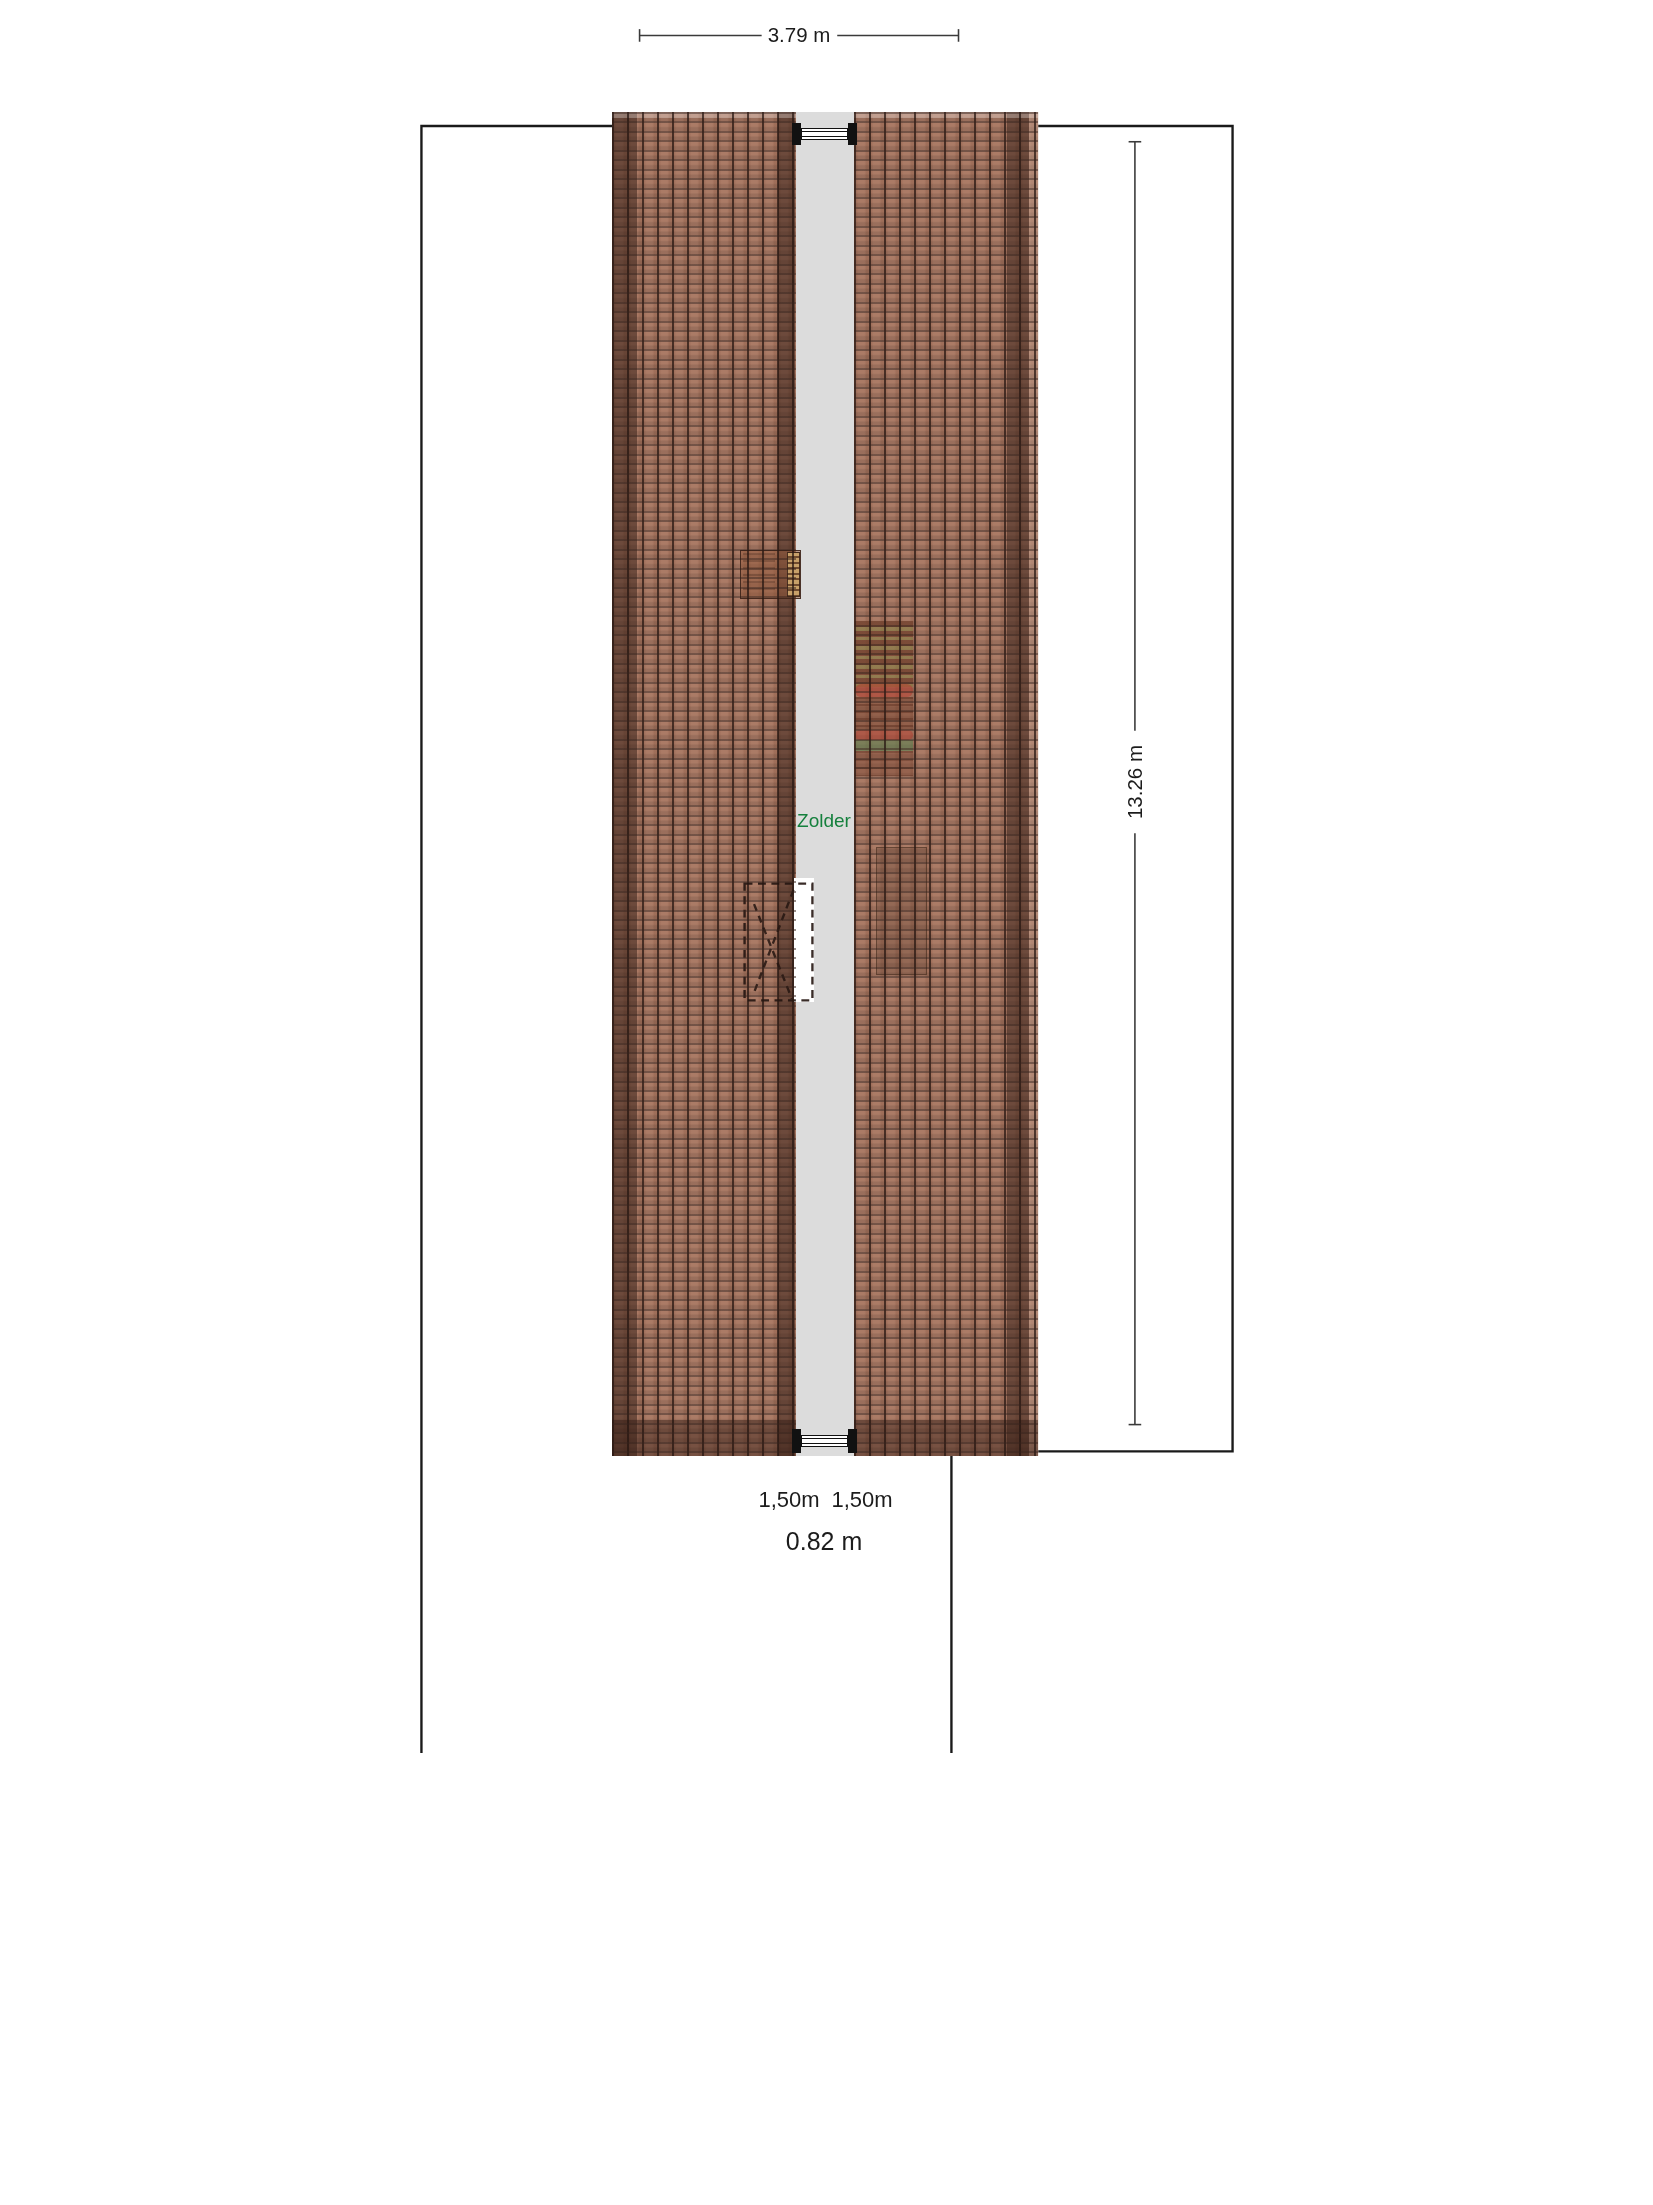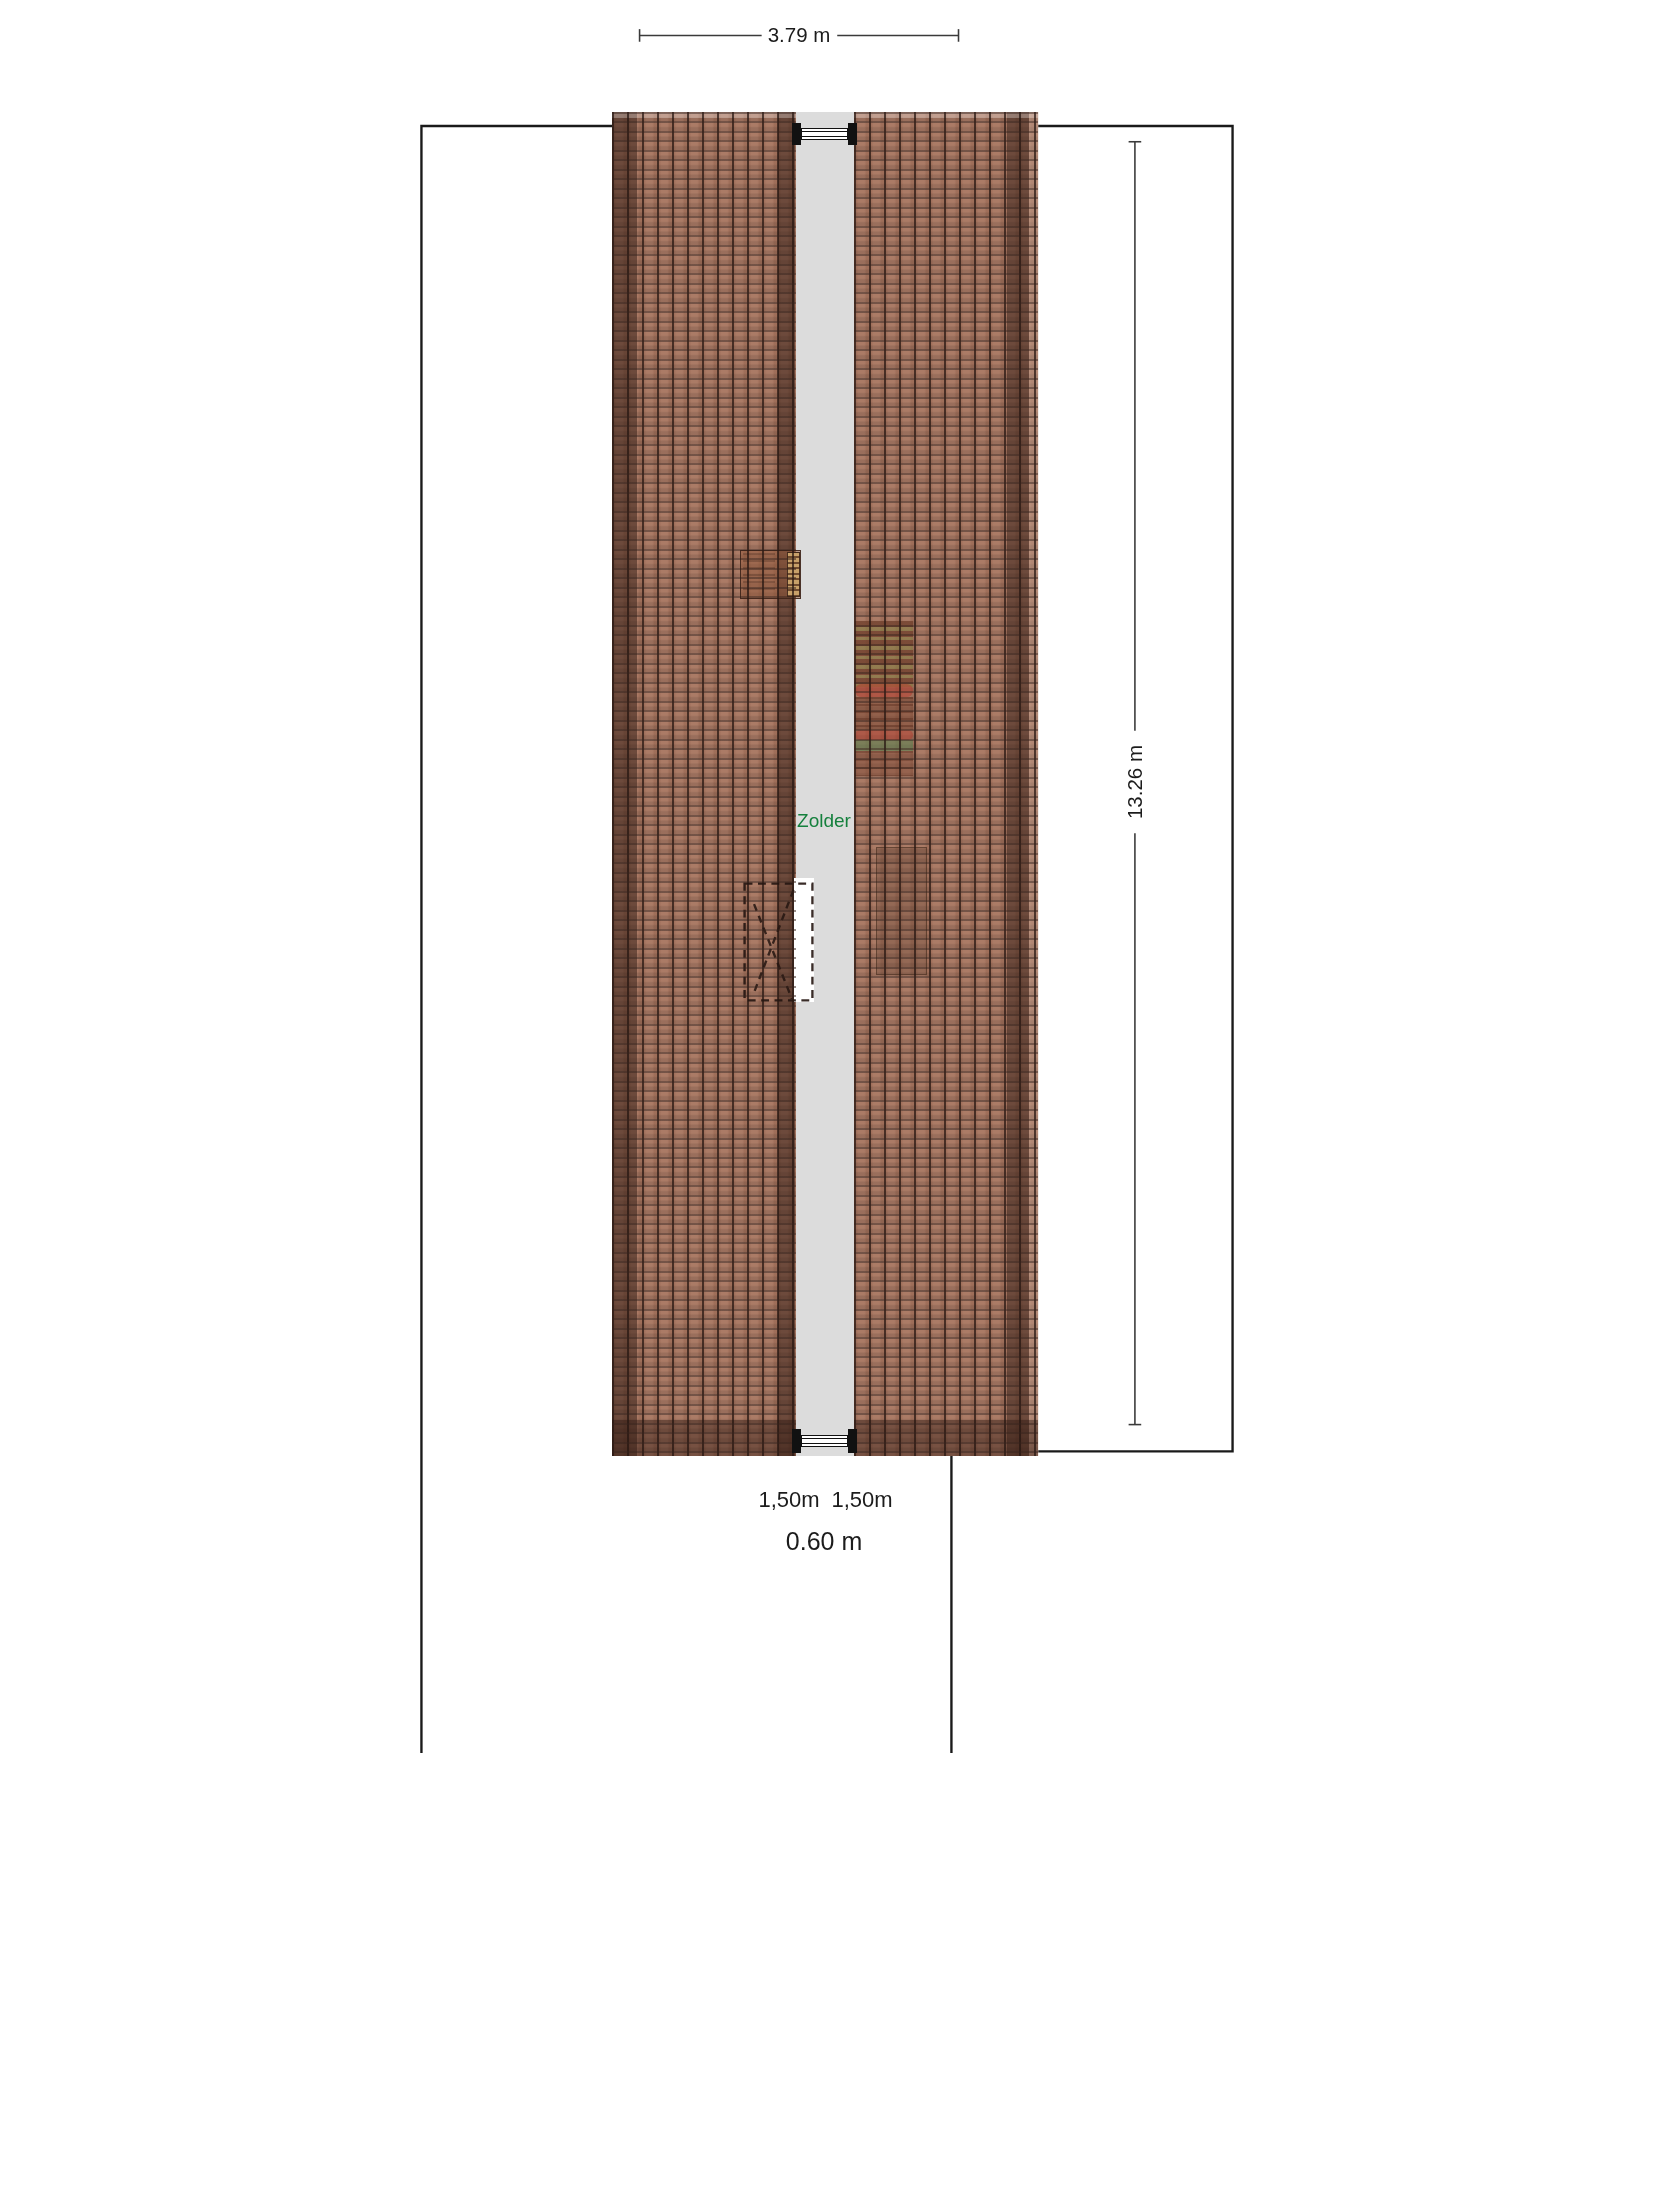--- a/index.html
+++ b/index.html
@@ -159,16 +159,16 @@
       <line x1="1433" y1="180" x2="1449" y2="180"></line>
       <line x1="1433" y1="1809" x2="1449" y2="1809"></line>
     </g>
   </svg>
 
   <div class="label lbl-dim-top">3.79 m</div>
   <div class="label lbl-dim-right">13.26 m</div>
   <div class="label lbl-room">Zolder</div>
   <div class="label lbl-b1">1,50m</div>
   <div class="label lbl-b2">1,50m</div>
-  <div class="label lbl-b3">0.60 m</div>
+  <div class="label lbl-b3">0.82 m</div>
 
 </div>
 
 
 </body></html>

